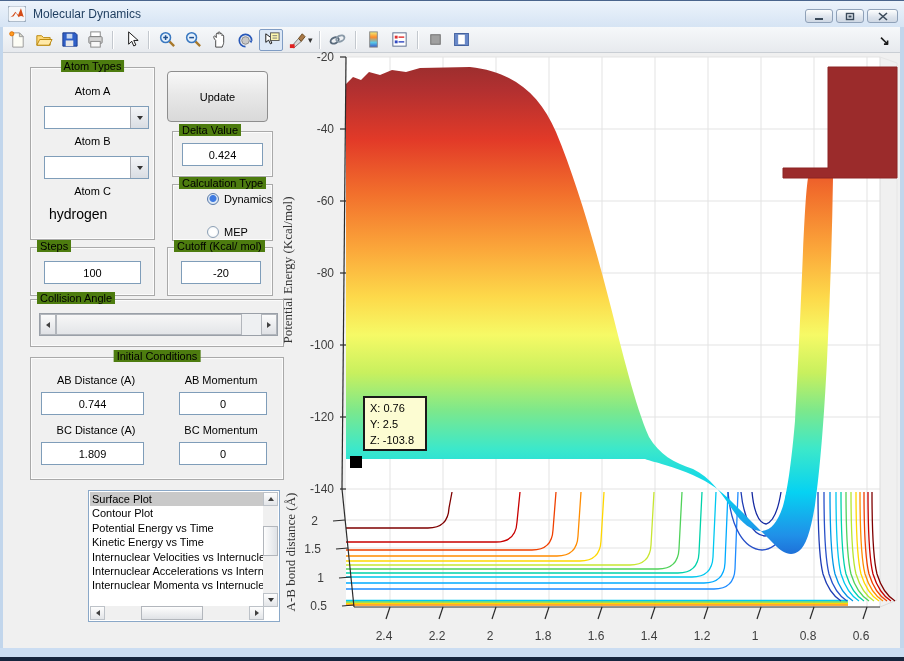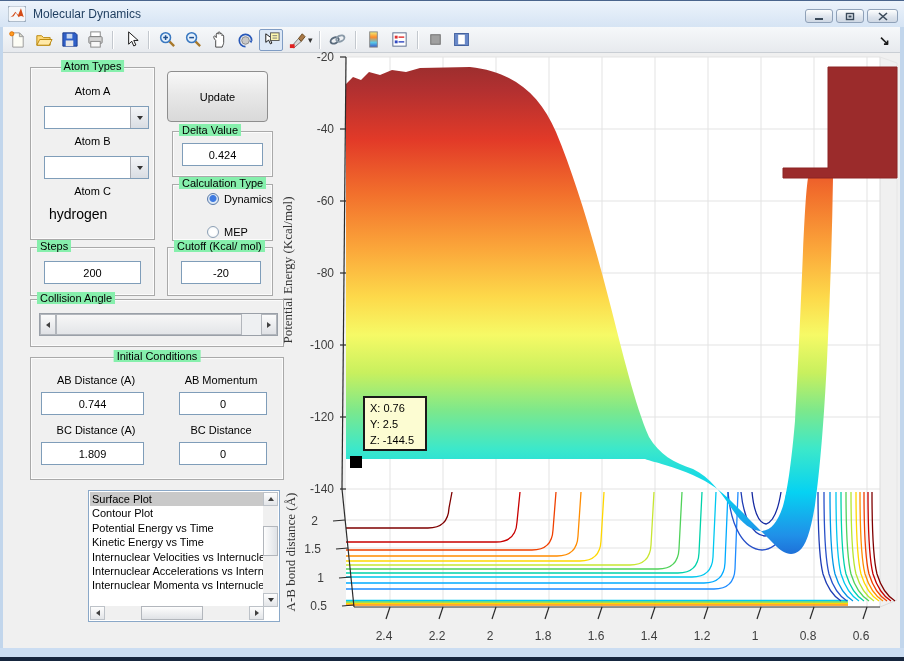--- a/index.html
+++ b/index.html
@@ -26,21 +26,21 @@
   .tool{width:24px;height:22px;border:1px solid transparent;background:transparent;
     padding:1px;margin:0 1px;border-radius:2px;display:flex;align-items:center;justify-content:center;}
   .tool svg{width:19px;height:19px;}
   .tool.active{background:#dde8f6;border-color:#7f9cc4;}
   .tsep{width:1px;height:18px;background:#c3c8ce;border-right:1px solid #fff;margin:0 4px;}
   .caret{font-size:9px;color:#333;margin-left:-2px;margin-right:2px;}
   .dock-arrow{position:absolute;right:14px;top:33px;font-size:13px;font-weight:bold;color:#1a1a1a;}
   
   .content{position:absolute;left:0;top:53px;width:720px;height:595px;background:#f0f0f0;}
   .group{position:absolute;border:1px solid #a9a9a9;box-shadow:1px 1px 0 #fbfbfb inset, -1px -1px 0 #fbfbfb inset;}
-  .gtitle{position:absolute;top:-8px;background:#86efac;font-size:11px;color:#000;padding:0 3px;white-space:nowrap;}
+  .gtitle{position:absolute;top:-8px;background:#4d7c0f;font-size:11px;color:#000;padding:0 3px;white-space:nowrap;}
   .gtitle.center{left:50%;transform:translateX(-50%);}
   .gtitle.left{left:6px;}
   .lbl{position:absolute;font-size:11px;color:#000;white-space:nowrap;}
   .edit{position:absolute;background:#fff;border:1px solid #7f9db9;font-size:11px;
     display:flex;align-items:center;justify-content:center;}
   .combo{position:absolute;height:21px;background:#fff;border:1px solid #7f9db9;display:flex;}
   .combo-val{flex:1;font-size:14px;padding:13px 0 0 4px;margin-top:36px;}
   .combo-btn{width:17px;background:linear-gradient(#f4f5f7,#d9dde3);border-left:1px solid #abadb3;
     display:flex;align-items:center;justify-content:center;}
   .tri-down{width:0;height:0;border-left:3.5px solid transparent;border-right:3.5px solid transparent;border-top:4px solid #333;}
@@ -430,21 +430,21 @@
         <span class="rlabel">Dynamics</span>
       </div>
       <div class="radio-row" style="top:41px;">
         <span class="radio"></span>
         <span class="rlabel">MEP</span>
       </div>
     </div>
 
     <div class="group" style="left:30px;top:194px;width:123px;height:47px;">
       <span class="gtitle left">Steps</span>
-      <div class="edit" style="left:13px;top:13px;width:95px;height:21px;">200</div>
+      <div class="edit" style="left:13px;top:13px;width:95px;height:21px;">100</div>
     </div>
 
     <div class="group" style="left:167px;top:194px;width:104px;height:47px;">
       <span class="gtitle left">Cutoff (Kcal/ mol)</span>
       <div class="edit" style="left:13px;top:13px;width:78px;height:21px;">-20</div>
     </div>
 
     <div class="group" style="left:30px;top:246px;width:252px;height:46px;">
       <span class="gtitle left">Collision Angle</span>
       <div class="slider">
@@ -459,21 +459,21 @@
       </div>
     </div>
 
     <div class="group" style="left:30px;top:304px;width:252px;height:121px;">
       <span class="gtitle center">Initial Conditions</span>
       <span class="lbl" style="left:10px;width:110px;text-align:center;top:16px;">AB Distance (A)</span>
       <span class="lbl" style="left:140px;width:100px;text-align:center;top:16px;">AB Momentum</span>
       <div class="edit" style="left:10px;top:34px;width:101px;height:21px;">0.744</div>
       <div class="edit" style="left:148px;top:34px;width:86px;height:21px;">0</div>
       <span class="lbl" style="left:10px;width:110px;text-align:center;top:66px;">BC Distance (A)</span>
-      <span class="lbl" style="left:140px;width:100px;text-align:center;top:66px;">BC Distance</span>
+      <span class="lbl" style="left:140px;width:100px;text-align:center;top:66px;">BC Momentum</span>
       <div class="edit" style="left:10px;top:84px;width:101px;height:21px;">1.809</div>
       <div class="edit" style="left:148px;top:84px;width:86px;height:21px;">0</div>
     </div>
 
     <div class="listbox">
       <div class="lb-items" id="lbitems">
           <div class="lb-item sel">Surface Plot</div>
           <div class="lb-item">Contour Plot</div>
           <div class="lb-item">Potential Energy vs Time</div>
           <div class="lb-item">Kinetic Energy vs Time</div>
@@ -497,21 +497,21 @@
         <span class="hthumb"></span>
         <span class="scbtn" style="margin-left:auto;">
             <span class="tri-right"></span>
           </span>
       </div>
     </div>
 
     <div class="datatip">
       <div>X: 0.76</div>
       <div>Y: 2.5</div>
-      <div>Z: -144.5</div>
+      <div>Z: -103.8</div>
     </div>
     <div class="dt-marker"></div>
   </div>
 
   <div class="edge-l"></div>
   <div class="edge-r"></div>
   <div class="edge-b1"></div>
   <div class="edge-b2"></div>
 </div>
 

